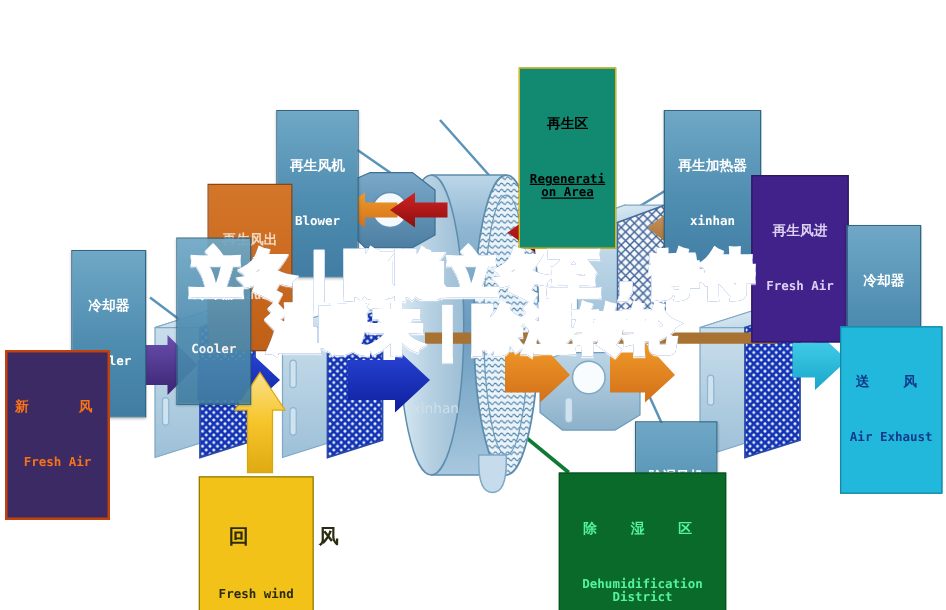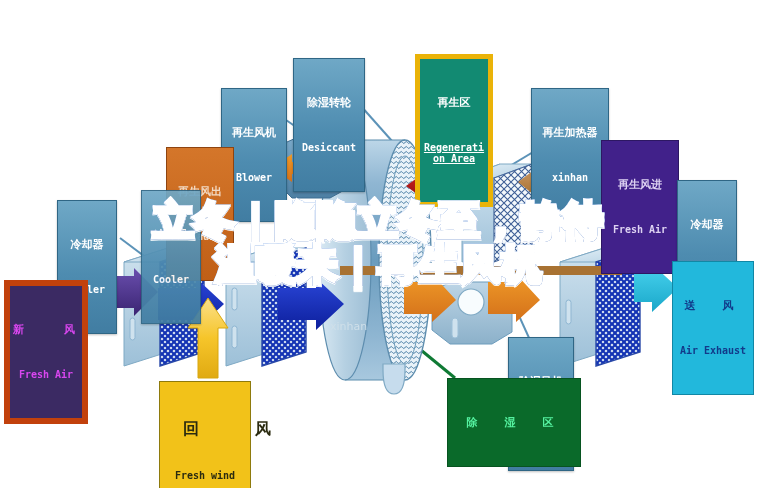--- a/index.html
+++ b/index.html
@@ -38,22 +38,22 @@
     border:1px solid #2f6685;
     color:#ffffff;
     box-shadow:0 1px 2px rgba(0,0,0,.25);
   }
   .lbl-steel .cn{font-size:11px;}
   .lbl-steel .en{font-size:10px;}
 
   
   .lbl-purple{
     background:#3b2a63;
-    border:6px solid #c2410c;
-    color:#d946ef;
+    border:2px solid #c2410c;
+    color:#f97316;
   }
   .lbl-purple .cn{font-size:11px;letter-spacing:6px;}
   .lbl-purple .en{font-size:10px;}
 
   
   .lbl-purple2{
     background:#41218a;
     border:1px solid #2d1763;
     color:#ddd2f2;
   }
@@ -65,22 +65,22 @@
     background:linear-gradient(180deg,#d4762a 0%,#c05f17 100%);
     border:1px solid #8e4410;
     color:#f2d9c2;
   }
   .lbl-orange .cn{font-size:11px;}
   .lbl-orange .en{font-size:10px;}
 
   
   .lbl-teal{
     background:#128a72;
-    border:5px solid #eab308;
-    color:#ffffff;
+    border:1px solid #eab308;
+    color:#000000;
   }
   .lbl-teal .cn{font-size:11px;}
   .lbl-teal .en{font-size:10px;text-decoration:underline;}
 
   
   .lbl-green{
     background:#0a6a2a;
     border:1px solid #075320;
     color:#55f2a0;
   }
@@ -333,24 +333,20 @@
     <g>
       <path d="M488,294 L488,282 L516,282 L516,274 L540,300 L516,322 L516,314 L488,314 Z" fill="url(#gArrowOrange)"></path>
     </g>
 
     <g>
       <path d="M634,286 L634,274 L652,274 L652,264 L678,288 L652,312 L652,302 L634,302 Z" fill="url(#gArrowCyan)"></path>
     </g>
 
   </svg>
 
-  <div class="lbl lbl-steel" style="left:293px;top:58px;width:72px;padding:3px 4px;">
-    <span class="cn">除湿转轮</span>
-    <span class="en">Desiccant</span>
-  </div>
 
   <div class="lbl lbl-steel" style="left:221px;top:88px;width:66px;padding:3px 4px;">
     <span class="cn">再生风机</span>
     <span class="en">Blower</span>
   </div>
 
   <div class="lbl lbl-teal" style="left:415px;top:54px;width:78px;padding:3px 3px;">
     <span class="cn">再生区</span>
     <span class="en">Regenerati
 on Area</span>
@@ -396,25 +392,27 @@
     <span class="en">Fresh wind</span>
   </div>
 
   <div class="lbl lbl-steel" style="left:508px;top:337px;width:66px;padding:3px 4px;">
     <span class="cn">除湿风机</span>
     <span class="en">Blower</span>
   </div>
 
   <div class="lbl lbl-green" style="left:447px;top:378px;width:134px;padding:3px 3px;">
     <span class="cn">除　湿　区</span>
+    <span class="en">Dehumidification
+District</span>
   </div>
 
   <div class="lbl lbl-cyan" style="left:672px;top:261px;width:82px;padding:3px 3px;">
     <span class="cn">送　风</span>
     <span class="en">Air Exhaust</span>
   </div>
 
   <div id="title-overlay">
     <span class="tline ln1">立冬｜隐隐立冬至，静待</span>
-    <span class="tline ln2">温暖来｜再生风机</span>
+    <span class="tline ln2">温暖来｜除湿转轮</span>
   </div>
 
 </div>
 
 </body></html>

